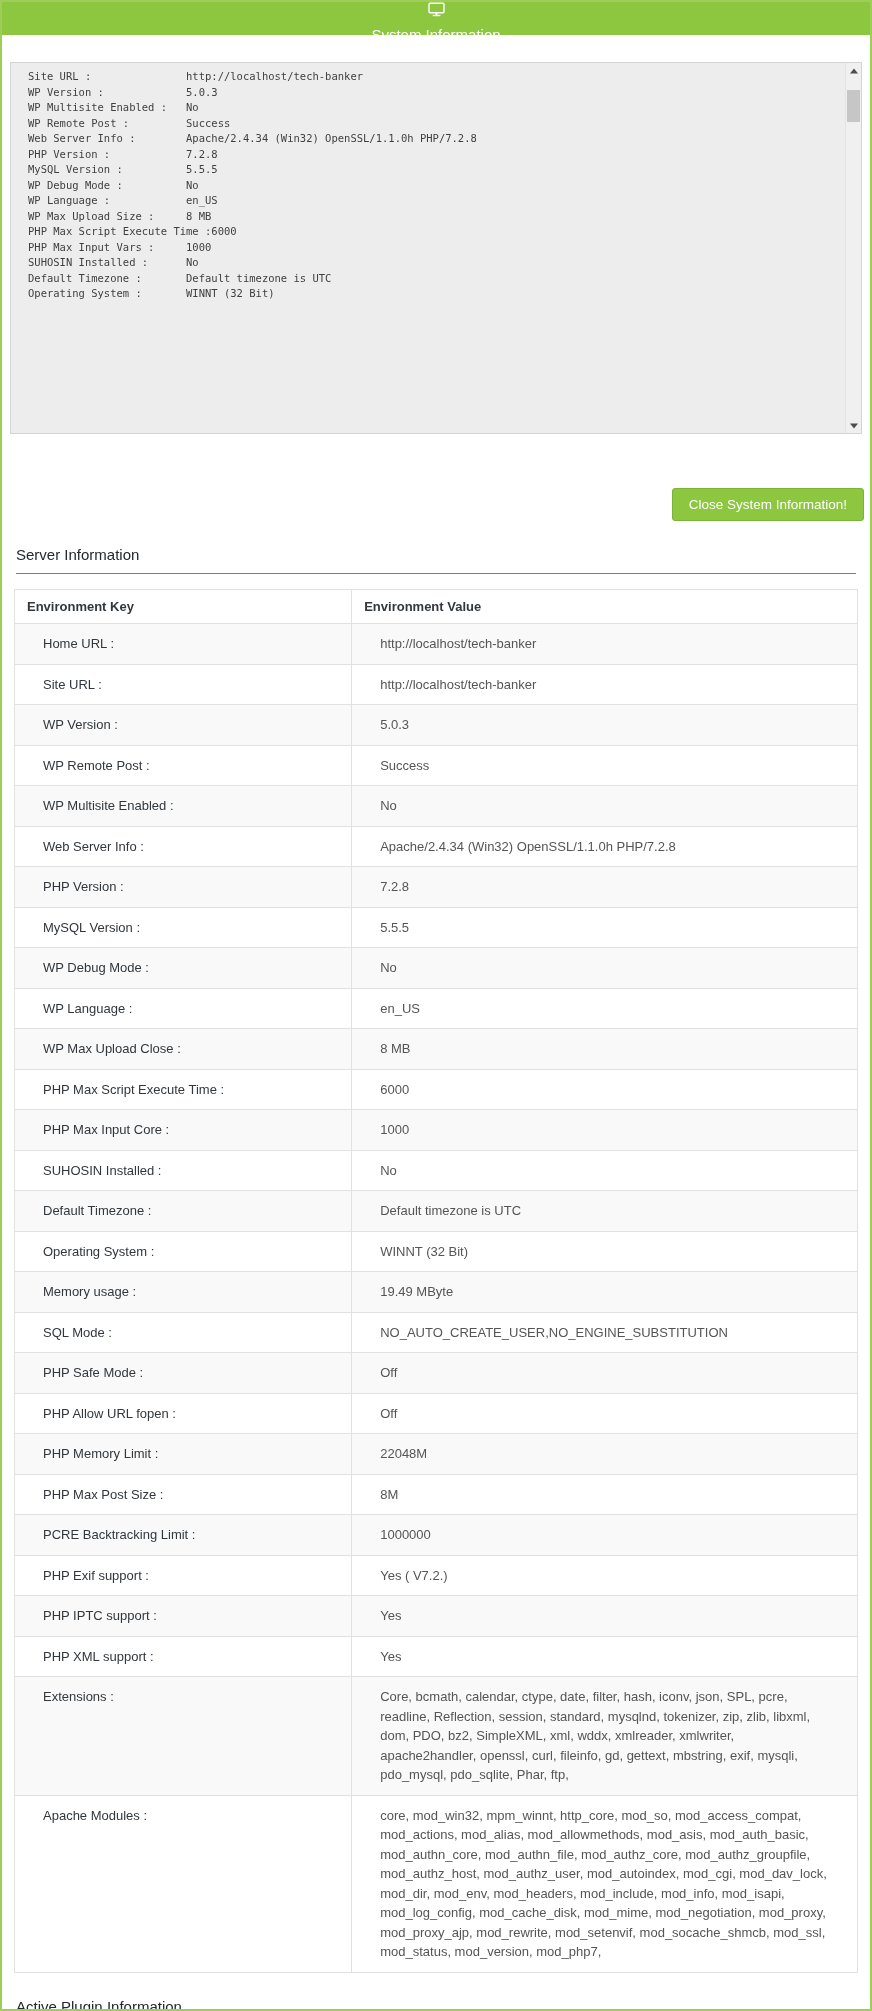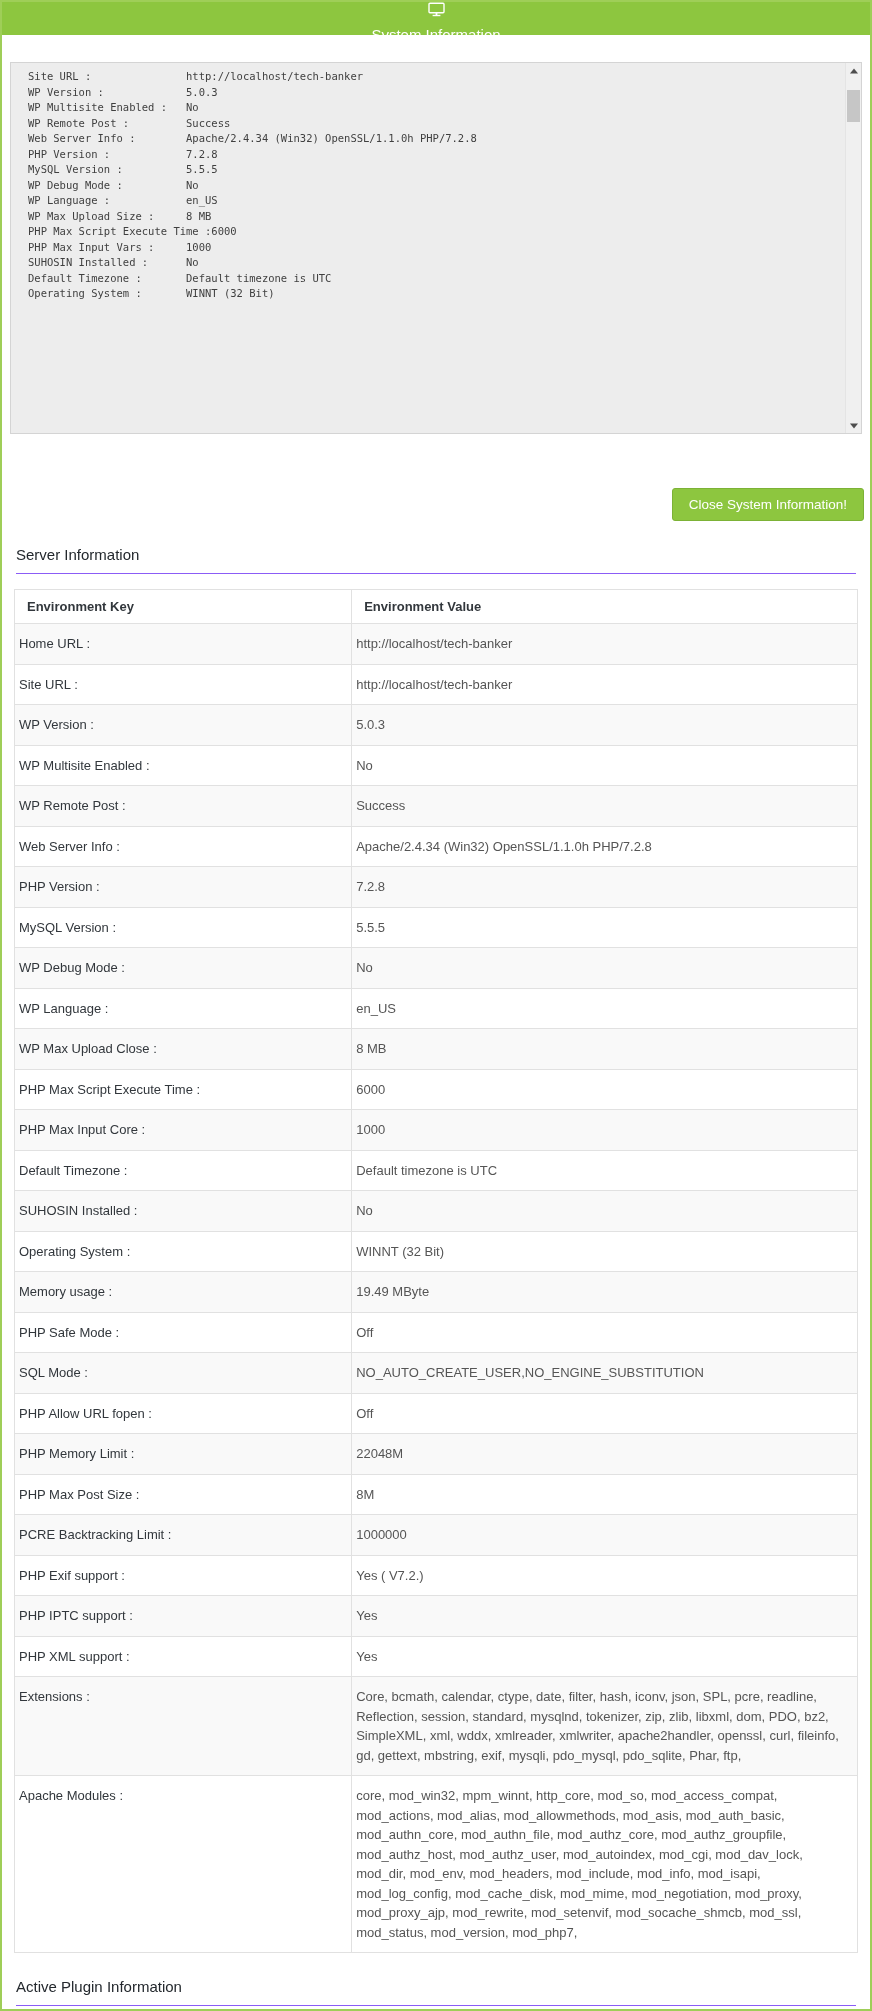--- a/index.html
+++ b/index.html
@@ -28,21 +28,21 @@
   .close-btn{display:inline-block;background:#8dc63f;border:1px solid #7cb236;border-radius:3px;color:#fff;
     font-family:"Liberation Sans",sans-serif;font-size:13.5px;padding:8px 16px;cursor:pointer;margin-top:40px;}
 
   
   .sections{margin:0 12px;}
   .section-heading{margin:25px 2px 0;padding-bottom:10px;border-bottom:1px solid #8b5cf6;
     font-size:15px;font-weight:400;color:#23282d;}
   .info-table{width:100%;border-collapse:collapse;margin-top:15px;font-size:13px;background:#fff;border-radius:17px;}
   .info-table th,.info-table td{border:1px solid #e1e1e1;text-align:left;vertical-align:middle;}
   .info-table th{font-weight:700;color:#32373c;padding:9px 12px;background:#fff;}
-  .info-table td{padding:10px 4px;line-height:1.5;color:#555;}
+  .info-table td{padding:10px 28px;line-height:1.5;color:#555;}
   .info-table td.key{color:#32373c;vertical-align:top;}
   .info-table tbody tr:nth-child(odd){background:#f9f9f9;}
   .key-40 th:first-child,.key-40 td.key{width:40%;}
   .key-35 th:first-child,.key-35 td.key{width:34.6%;}
   .info-table a{color:#404040;text-decoration:underline;}
 </style>
 </head>
 <body>
 
 <div class="page">
@@ -106,28 +106,28 @@
             </tr>
             <tr>
               <td class="key">Site URL :</td>
               <td class="val"><span>http://localhost/tech-banker</span></td>
             </tr>
             <tr>
               <td class="key">WP Version :</td>
               <td class="val"><span>5.0.3</span></td>
             </tr>
             <tr>
+              <td class="key">WP Remote Post :</td>
+              <td class="val"><span>Success</span></td>
+            </tr>
+            <tr>
               <td class="key">WP Multisite Enabled :</td>
               <td class="val"><span>No</span></td>
             </tr>
             <tr>
-              <td class="key">WP Remote Post :</td>
-              <td class="val"><span>Success</span></td>
-            </tr>
-            <tr>
               <td class="key">Web Server Info :</td>
               <td class="val"><span>Apache/2.4.34 (Win32) OpenSSL/1.1.0h PHP/7.2.8</span></td>
             </tr>
             <tr>
               <td class="key">PHP Version :</td>
               <td class="val"><span>7.2.8</span></td>
             </tr>
             <tr>
               <td class="key">MySQL Version :</td>
               <td class="val"><span>5.5.5</span></td>
@@ -146,42 +146,42 @@
             </tr>
             <tr>
               <td class="key">PHP Max Script Execute Time :</td>
               <td class="val"><span>6000</span></td>
             </tr>
             <tr>
               <td class="key">PHP Max Input Core :</td>
               <td class="val"><span>1000</span></td>
             </tr>
             <tr>
+              <td class="key">SUHOSIN Installed :</td>
+              <td class="val"><span>No</span></td>
+            </tr>
+            <tr>
               <td class="key">Default Timezone :</td>
               <td class="val"><span>Default timezone is UTC</span></td>
             </tr>
             <tr>
-              <td class="key">SUHOSIN Installed :</td>
-              <td class="val"><span>No</span></td>
-            </tr>
-            <tr>
               <td class="key">Operating System :</td>
               <td class="val"><span>WINNT (32 Bit)</span></td>
             </tr>
             <tr>
               <td class="key">Memory usage :</td>
               <td class="val"><span>19.49 MByte</span></td>
             </tr>
             <tr>
+              <td class="key">SQL Mode :</td>
+              <td class="val"><span>NO_AUTO_CREATE_USER,NO_ENGINE_SUBSTITUTION</span></td>
+            </tr>
+            <tr>
               <td class="key">PHP Safe Mode :</td>
               <td class="val"><span>Off</span></td>
-            </tr>
-            <tr>
-              <td class="key">SQL Mode :</td>
-              <td class="val"><span>NO_AUTO_CREATE_USER,NO_ENGINE_SUBSTITUTION</span></td>
             </tr>
             <tr>
               <td class="key">PHP Allow URL fopen :</td>
               <td class="val"><span>Off</span></td>
             </tr>
             <tr>
               <td class="key">PHP Memory Limit :</td>
               <td class="val"><span>22048M</span></td>
             </tr>
             <tr>

